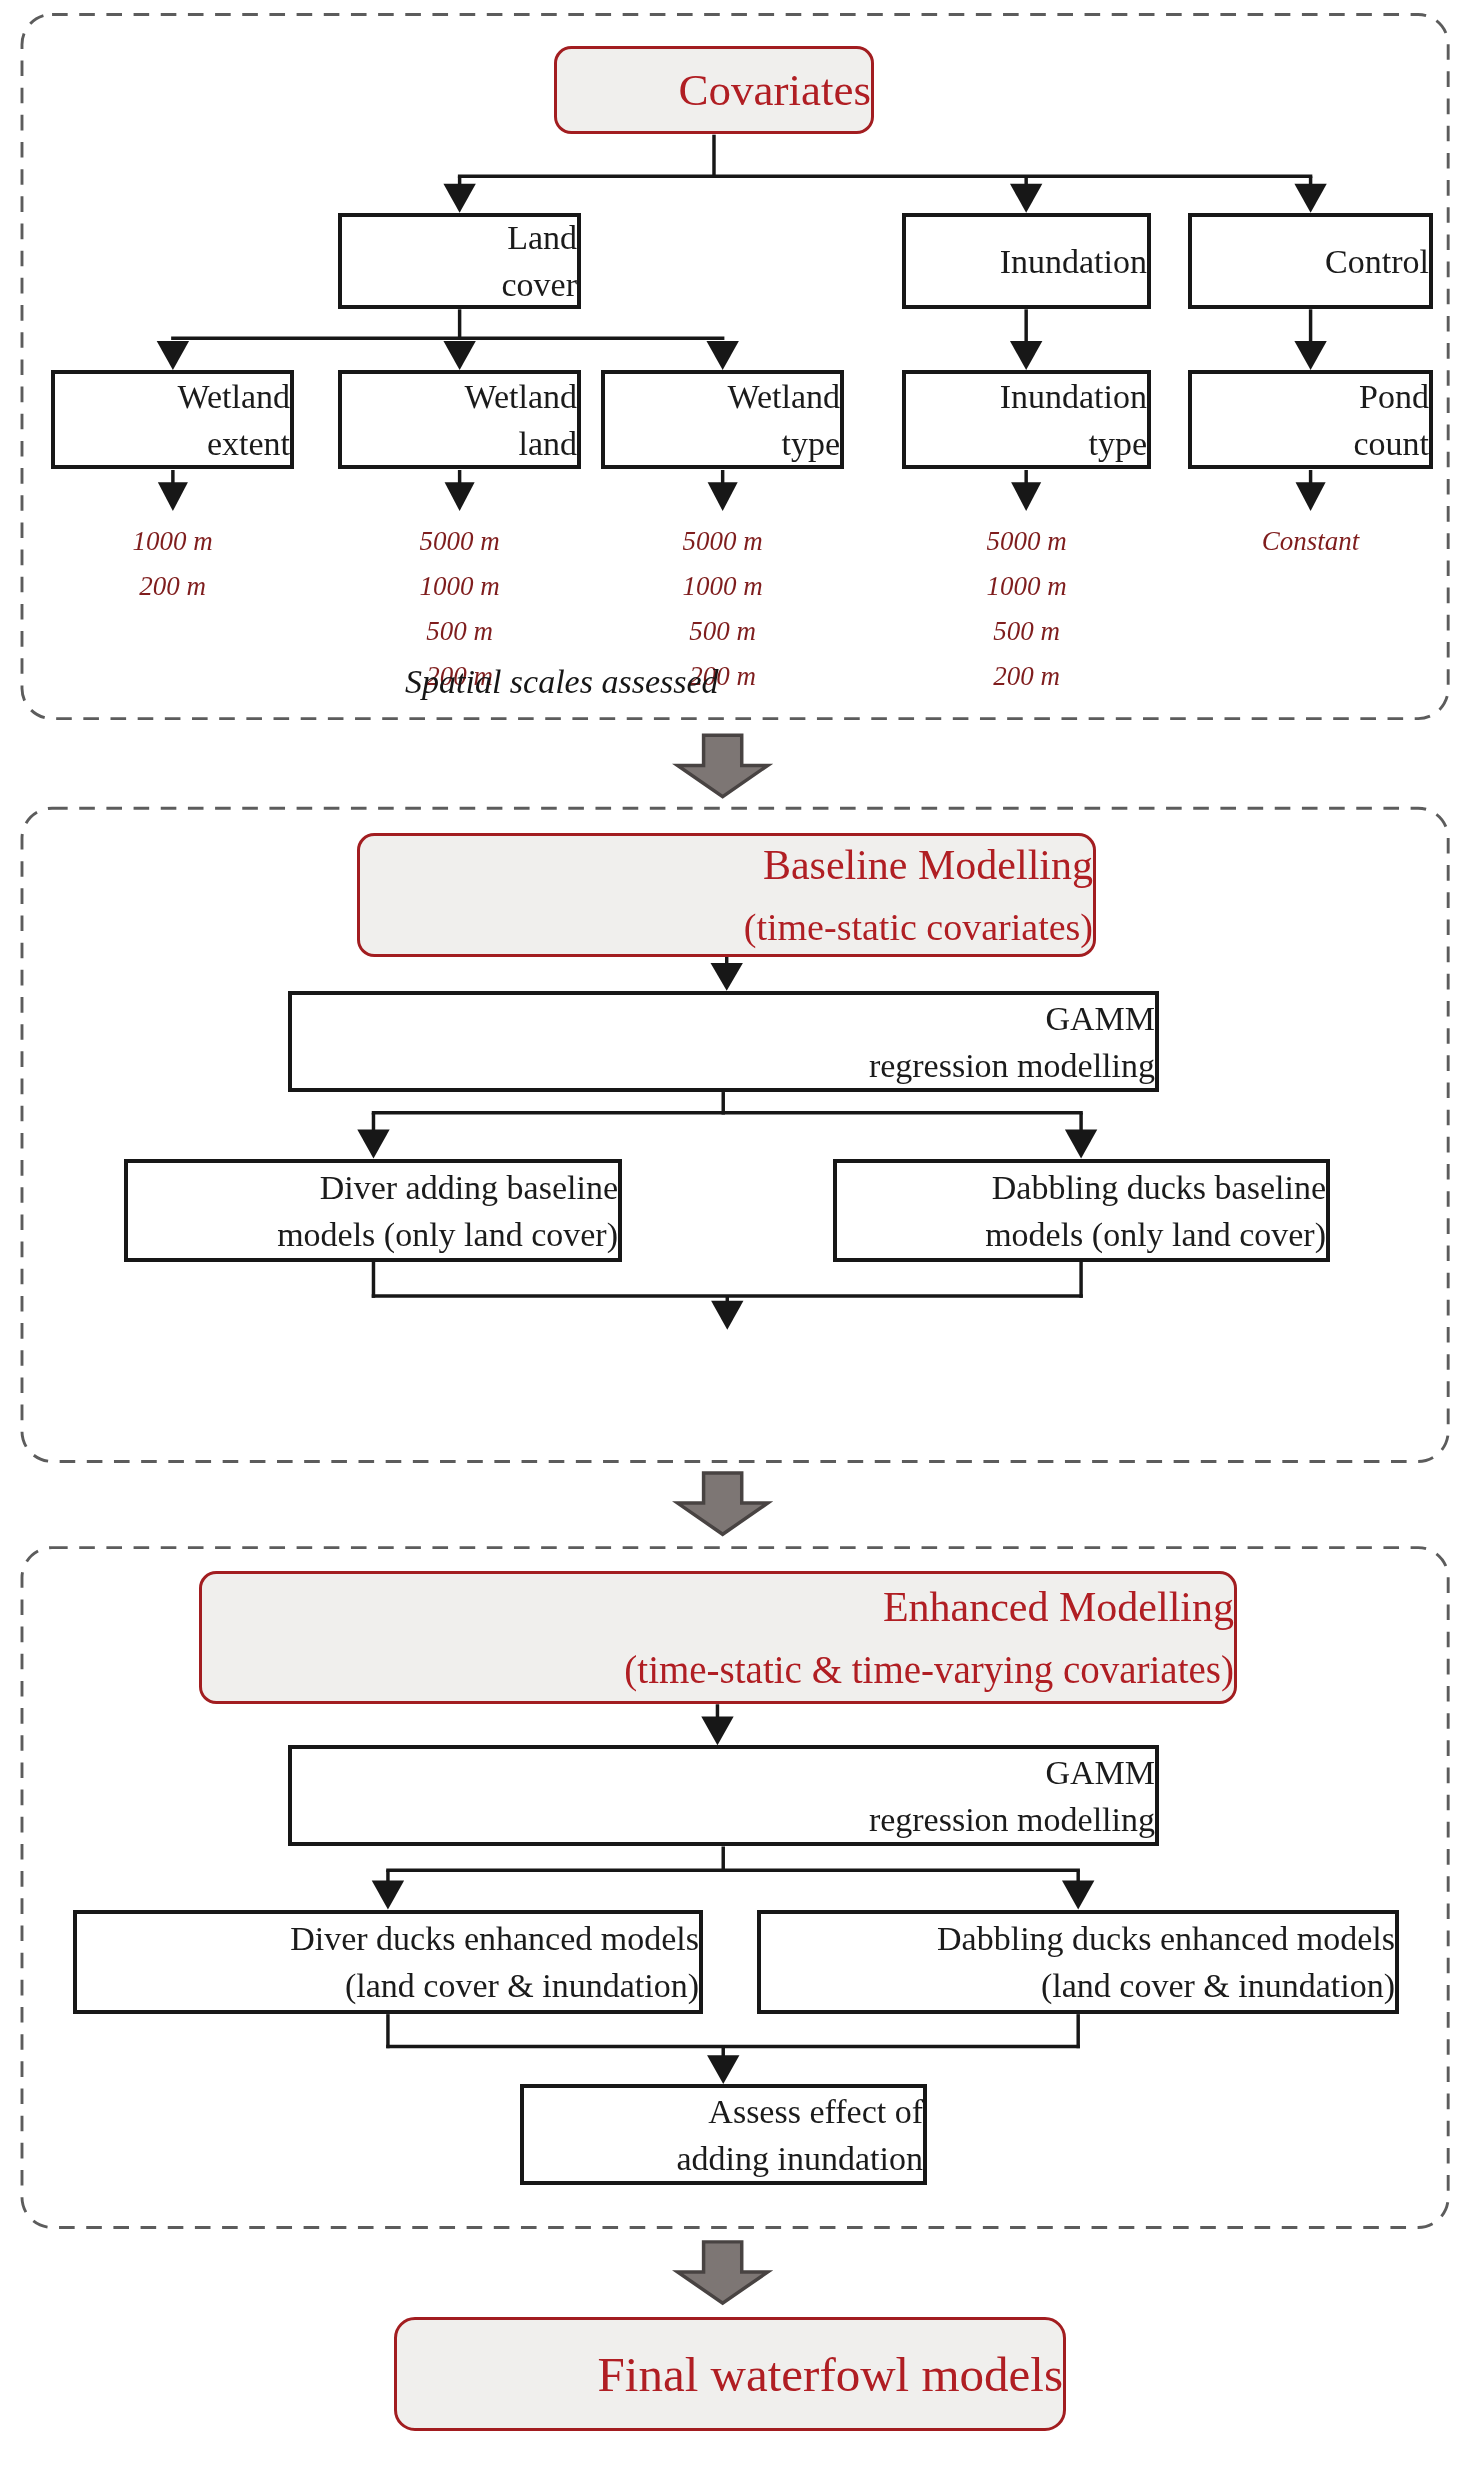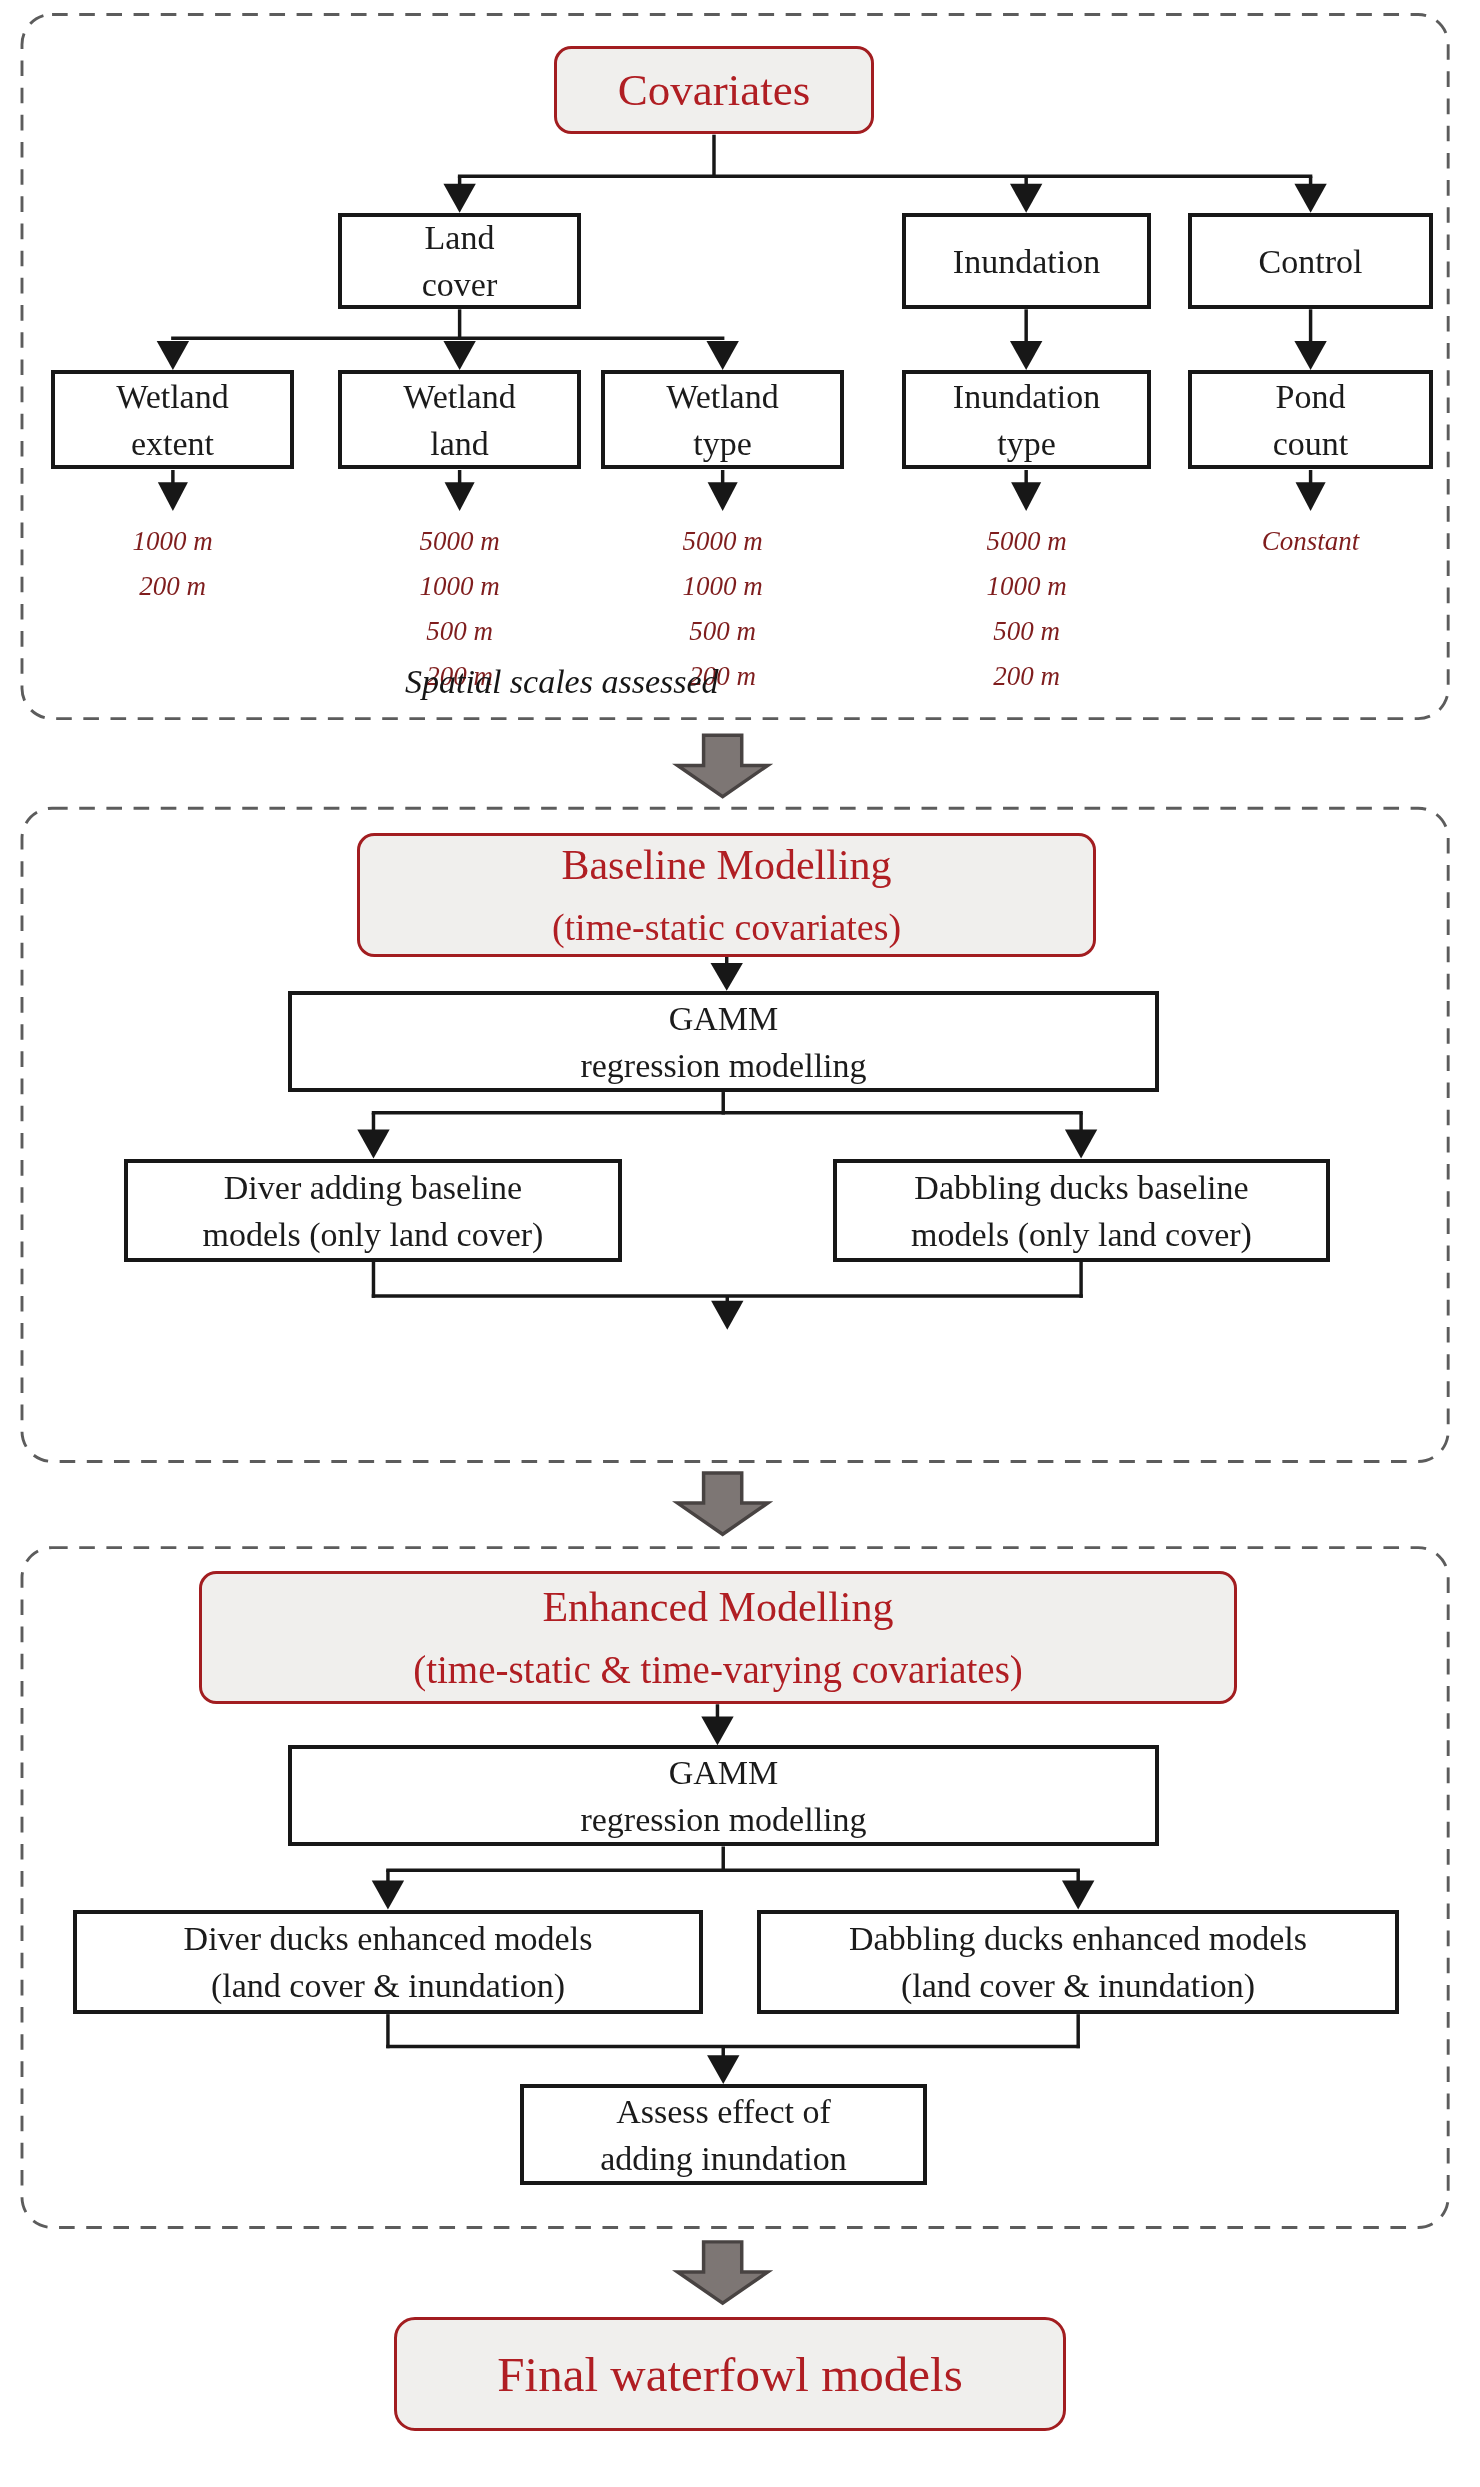--- a/index.html
+++ b/index.html
@@ -16,21 +16,21 @@
     position:relative;width:1480px;height:2487px;background:#ffffff;
     font-family:"Liberation Serif","DejaVu Serif",serif;color:#1b1b1b;overflow:hidden;
   }
   svg.connectors{position:absolute;left:0;top:0;width:1480px;height:2487px;}
   .dashed{fill:none;stroke:var(--dash);stroke-width:5;stroke-dasharray:27 20;}
   .ln{fill:none;stroke:var(--line);stroke-width:6;}
   .tri{fill:var(--line);stroke:none;}
   .garrow{fill:var(--garrow);stroke:var(--garrow-edge);stroke-width:6;}
   .box{
     position:absolute;box-sizing:border-box;display:flex;flex-direction:column;
-    align-items:center;justify-content:center;text-align:center;
+    align-items:flex-end;justify-content:center;text-align:center;
     background:#ffffff;border:4px solid var(--line);line-height:47px;
   }
   .red{
     border:3.5px solid var(--accent);background:var(--fill);
     color:var(--accent-text);border-radius:17.3px;
   }
   .scales{
     position:absolute;text-align:center;font-style:italic;
     font-size:27px;line-height:45px;color:#7f1d1d;
   }

